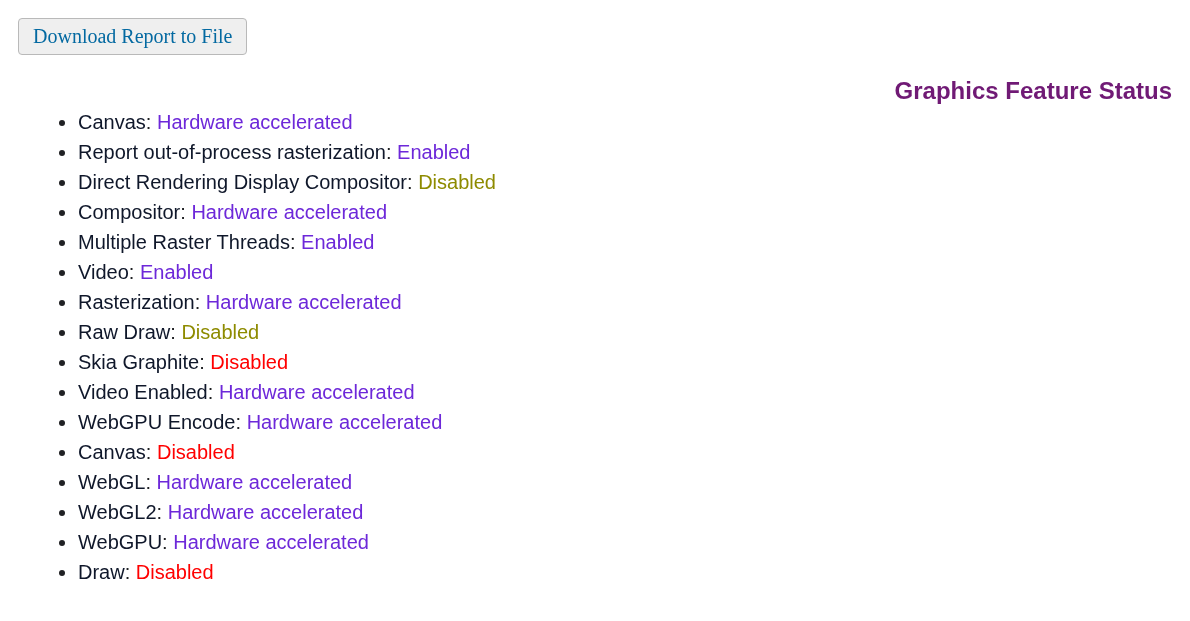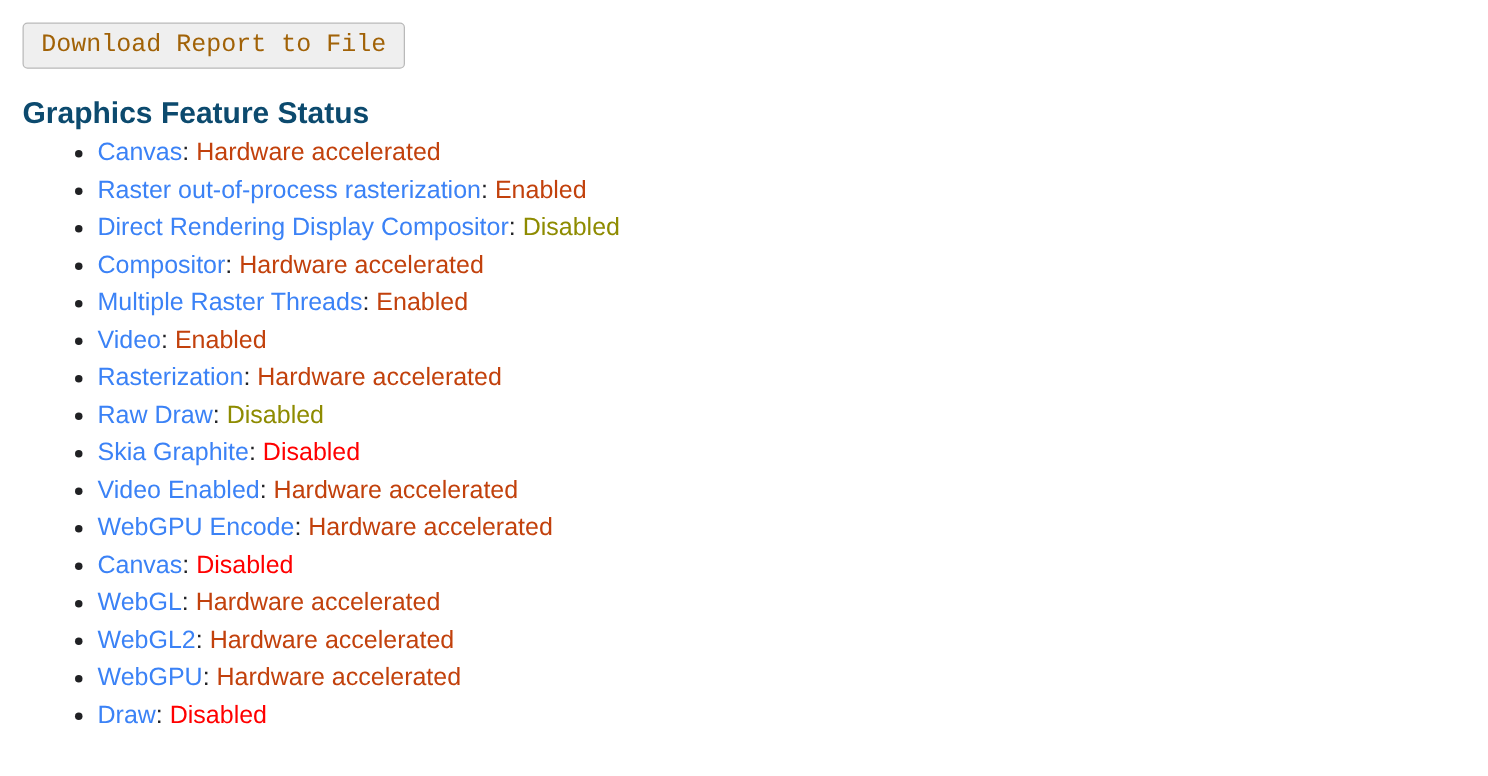--- a/index.html
+++ b/index.html
@@ -4,72 +4,73 @@
   <style>
     body {
       font-family: Arial, Helvetica, sans-serif;
       font-size: 20px;
       color: #202124;
       margin: 0;
       padding: 18px;
       background: #fff;
     }
     .top-button {
-      font-family: Liberation Mono, monospace;
+      font-family: Liberation Serif, serif;
       font-size: 20px;
       padding: 6px 14px;
       background: #efefef;
       border: 1px solid #b9b9b9;
       border-radius: 4px;
       cursor: pointer;
-      color: #a16207;
+      color: #0369a1;
     }
     h3.section-title {
       font-size: 24px;
       font-weight: 700;
       margin: 22px 0 2px 0;
-      color: #0c4a6e;
+      color: #701a75;
+      text-align: right;
     }
     ul.feature-list {
       margin: 0 0 0 0;
       padding-left: 60px;
       list-style-type: disc;
     }
     ul.feature-list li {
       line-height: 1.5;
       font-size: 20px;
     }
     .feature-name {
-      color: #3b82f6;
+      color: #0f172a;
     }
     .sep {
       color: #202124;
     }
     .status-green {
-      color: #c2410c; 
+      color: #6d28d9; 
     }
     .status-olive {
       color: #8e8b00; 
     }
     .status-red {
       color: #ff0000; 
     }
   </style>
 </head>
 <body>
 
 
 
 <button class="top-button">Download Report to File</button>
 
 <h3 class="section-title">Graphics Feature Status</h3>
 
 <ul class="feature-list" id="feature-list">
     <li><span class="feature-name">Canvas</span><span class="sep">: </span><span class="status-green">Hardware accelerated</span></li>
-    <li><span class="feature-name">Raster out-of-process rasterization</span><span class="sep">: </span><span class="status-green">Enabled</span></li>
+    <li><span class="feature-name">Report out-of-process rasterization</span><span class="sep">: </span><span class="status-green">Enabled</span></li>
     <li><span class="feature-name">Direct Rendering Display Compositor</span><span class="sep">: </span><span class="status-olive">Disabled</span></li>
     <li><span class="feature-name">Compositor</span><span class="sep">: </span><span class="status-green">Hardware accelerated</span></li>
     <li><span class="feature-name">Multiple Raster Threads</span><span class="sep">: </span><span class="status-green">Enabled</span></li>
     <li><span class="feature-name">Video</span><span class="sep">: </span><span class="status-green">Enabled</span></li>
     <li><span class="feature-name">Rasterization</span><span class="sep">: </span><span class="status-green">Hardware accelerated</span></li>
     <li><span class="feature-name">Raw Draw</span><span class="sep">: </span><span class="status-olive">Disabled</span></li>
     <li><span class="feature-name">Skia Graphite</span><span class="sep">: </span><span class="status-red">Disabled</span></li>
     <li><span class="feature-name">Video Enabled</span><span class="sep">: </span><span class="status-green">Hardware accelerated</span></li>
     <li><span class="feature-name">WebGPU Encode</span><span class="sep">: </span><span class="status-green">Hardware accelerated</span></li>
     <li><span class="feature-name">Canvas</span><span class="sep">: </span><span class="status-red">Disabled</span></li>

